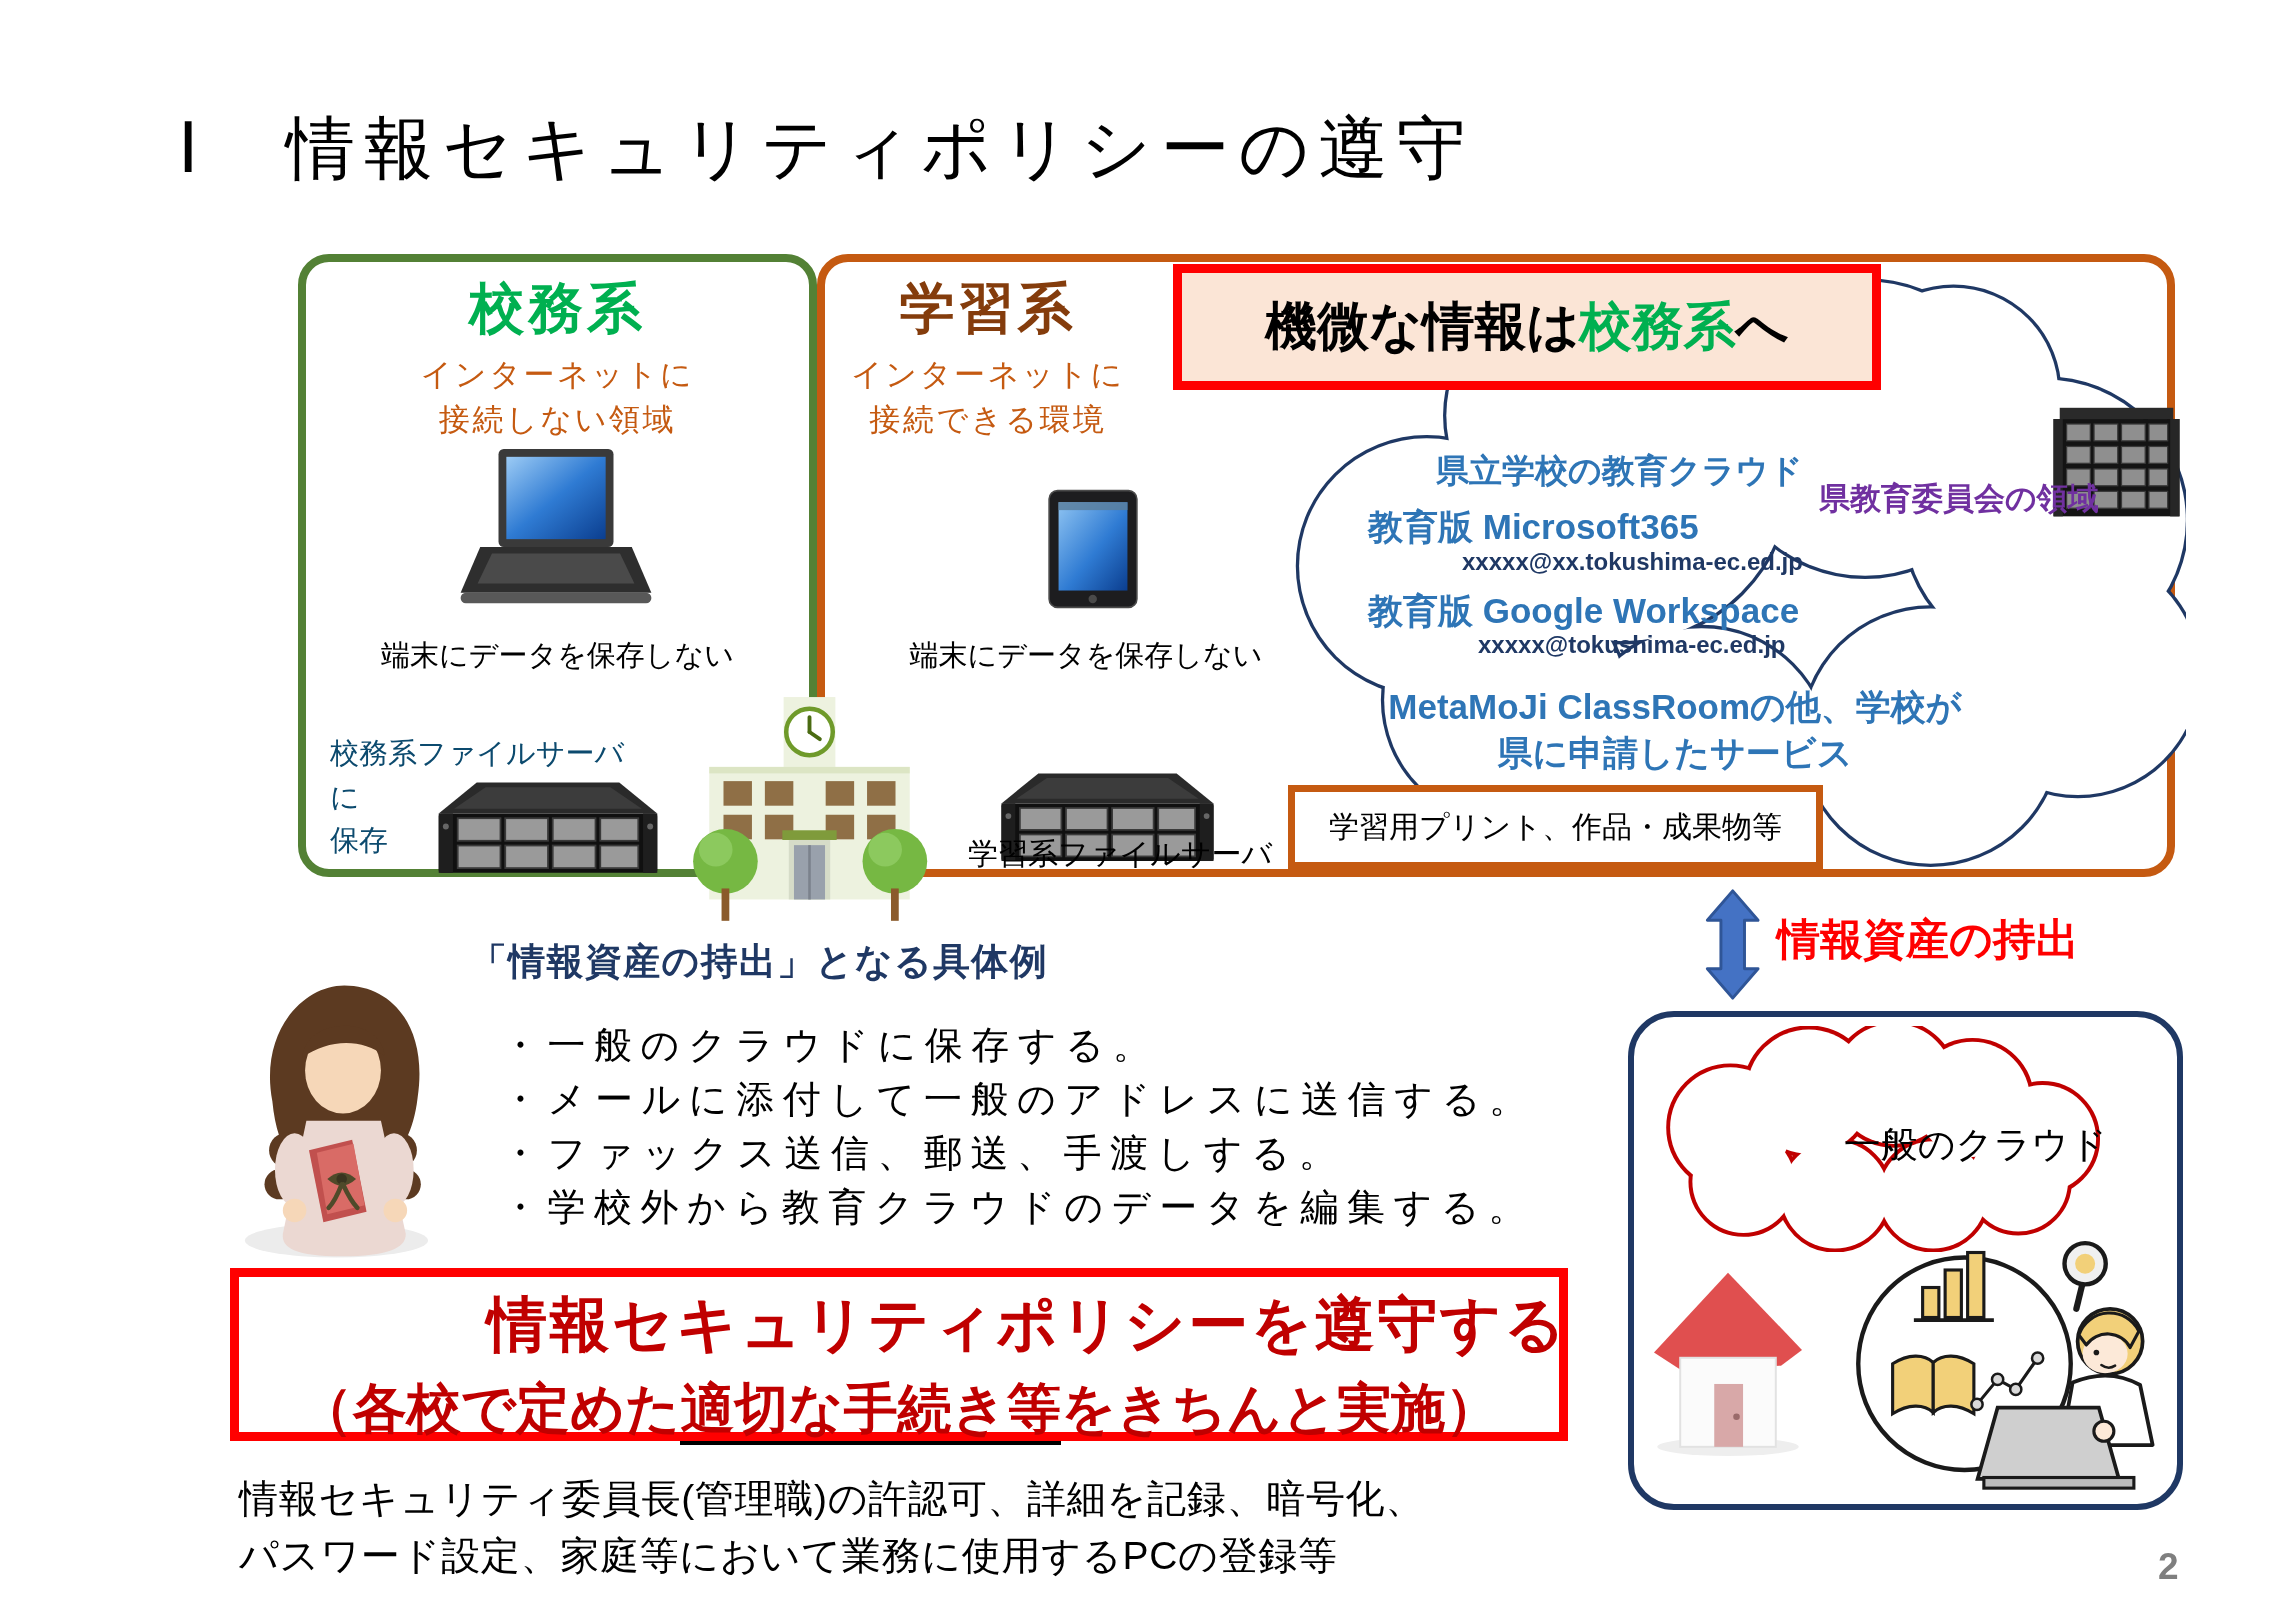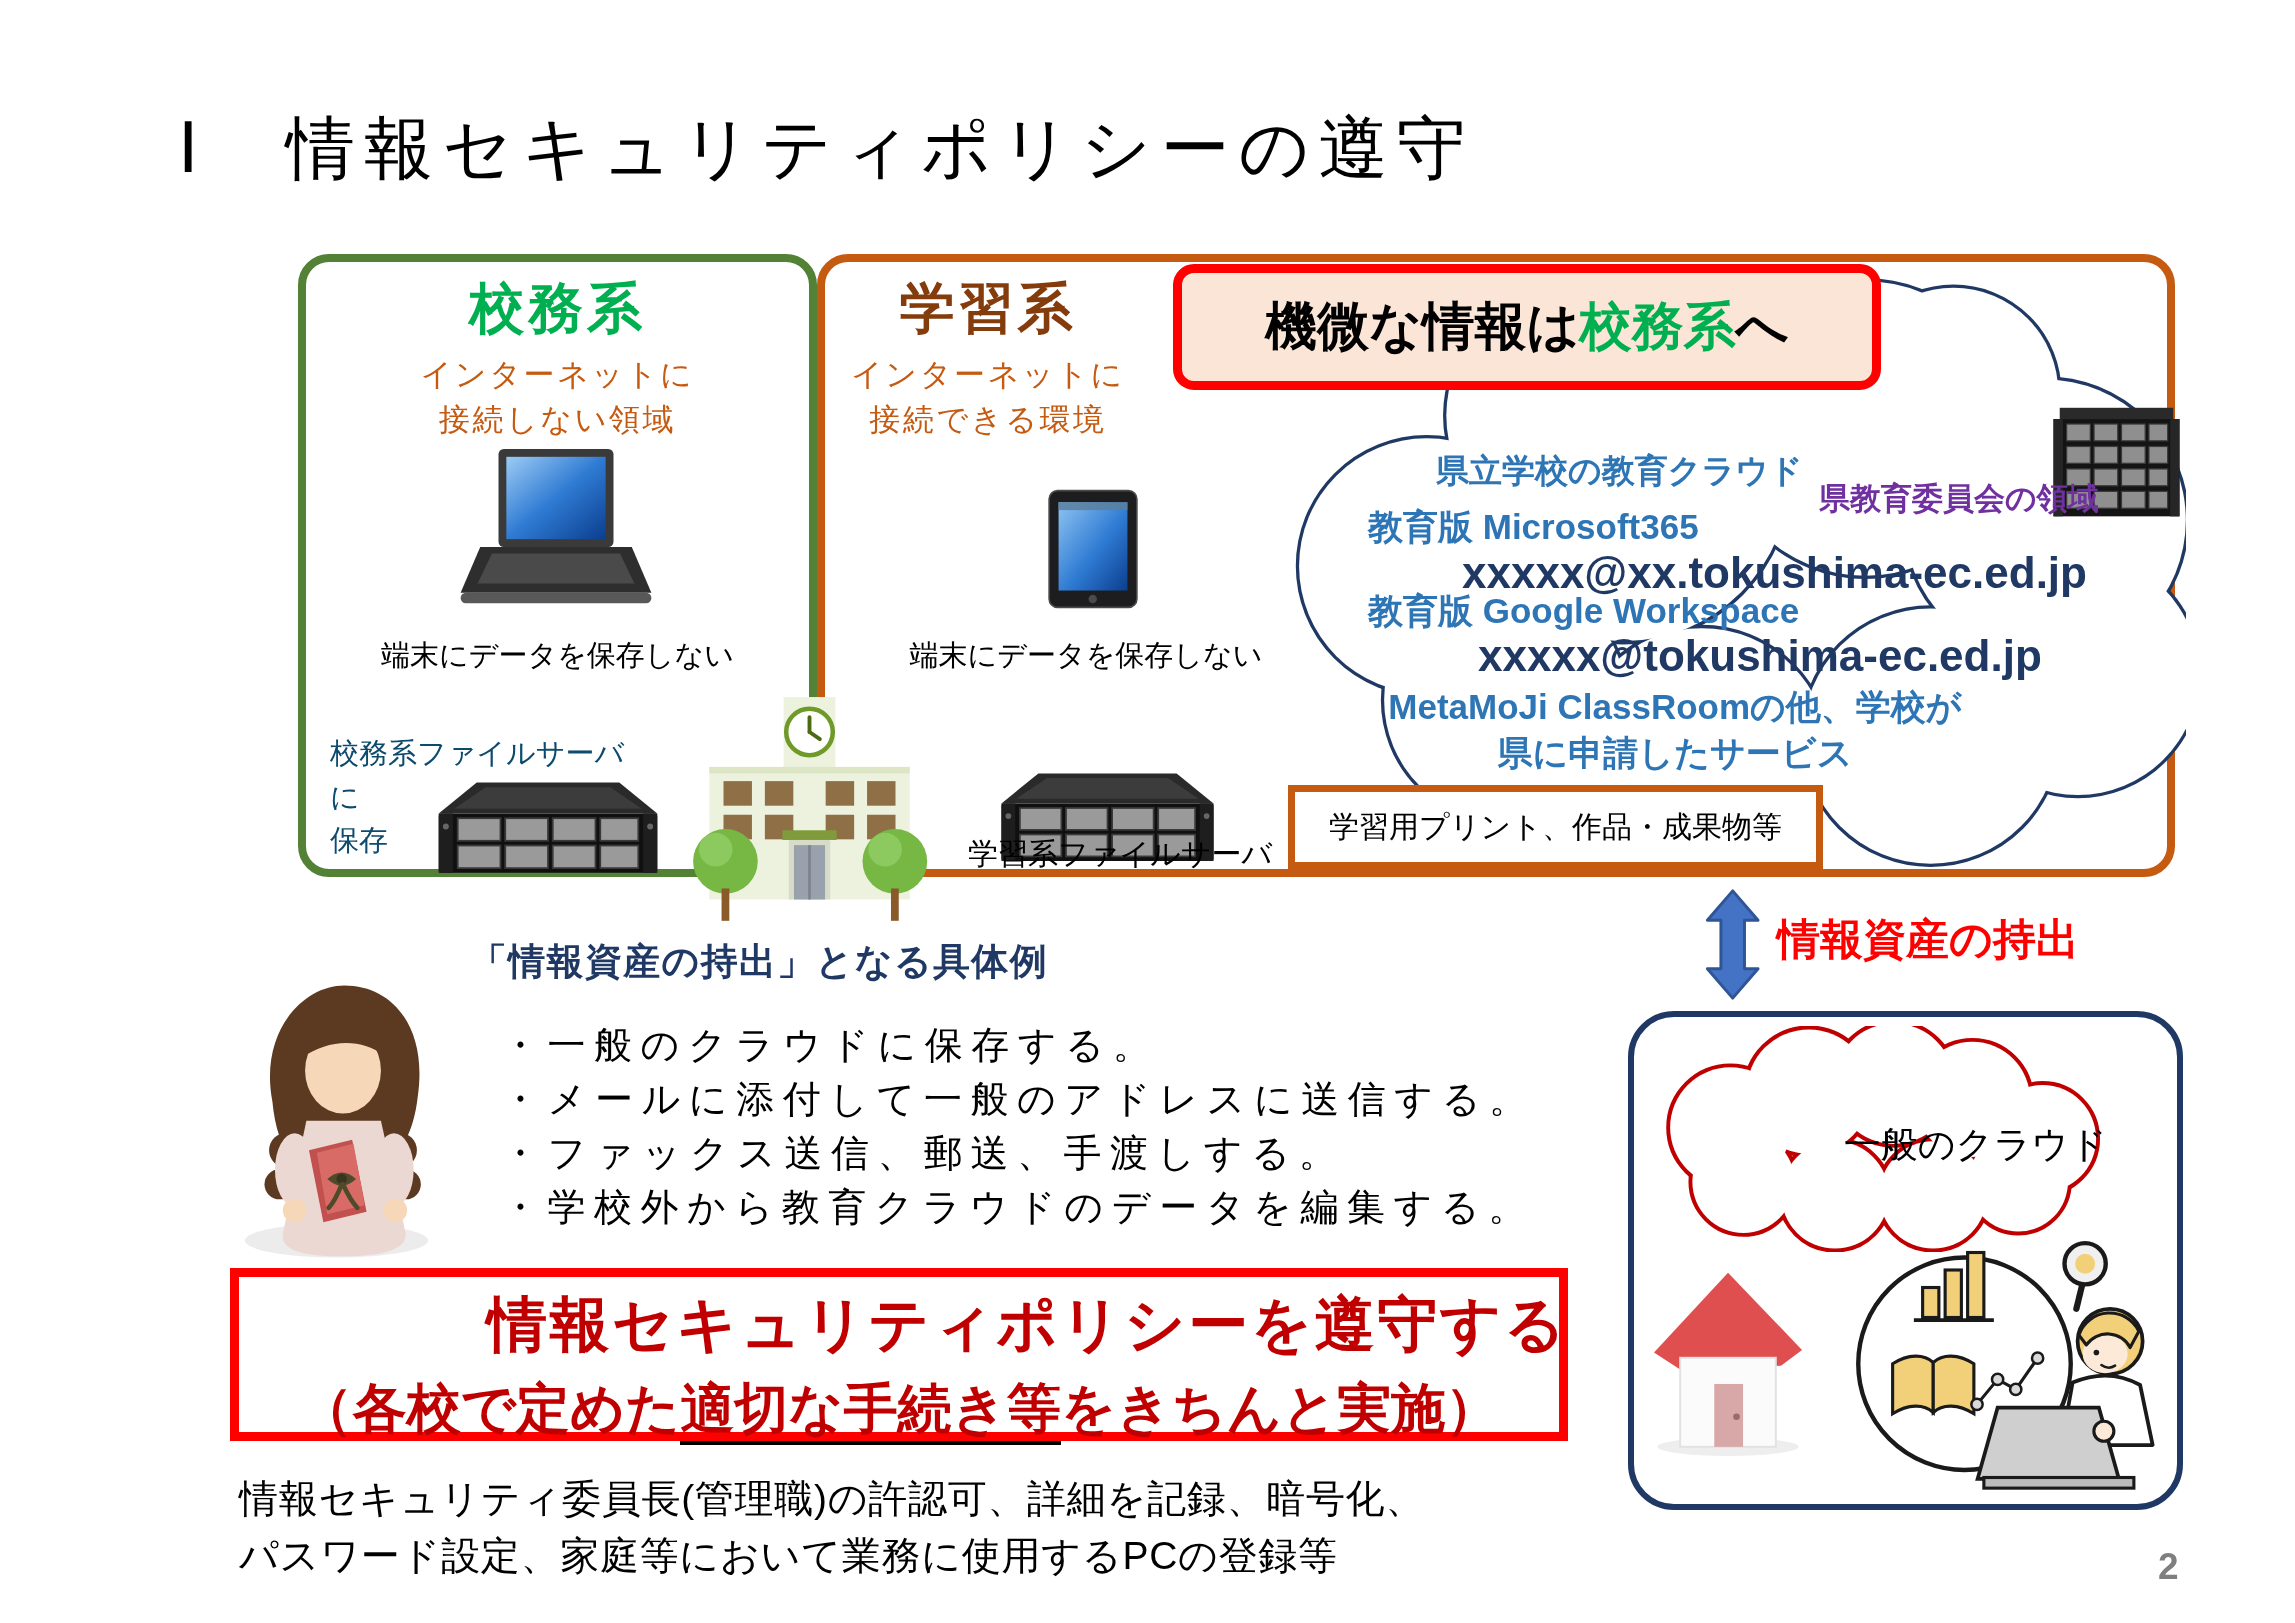--- a/index.html
+++ b/index.html
@@ -27,21 +27,21 @@
   .banner {
     background:#FBE5D6; border:9.2px solid #FF0000;
     display:flex; align-items:center; justify-content:center;
     font-size:52px; font-weight:bold; white-space:nowrap;
   }
   .banner .hl { color:#00B050; }
 
   .cloud-title { font-size:33px; font-weight:bold; color:#2E75B6; white-space:nowrap; }
   .cloud-area { font-size:31px; font-weight:bold; color:#7030A0; white-space:nowrap; }
   .cloud-svc { font-size:35px; font-weight:600; color:#2E75B6; white-space:nowrap; }
-  .cloud-mail { font-size:44px; font-weight:600; color:#1F3864; white-space:nowrap; }
+  .cloud-mail { font-size:24px; font-weight:600; color:#1F3864; white-space:nowrap; }
   .cloud-other { font-size:35px; font-weight:bold; color:#2E75B6; white-space:nowrap; }
 
   .materials-box {
     border:7.9px solid #C55A11; background:#fff;
     display:flex; align-items:center; justify-content:center;
     font-size:30px; color:#000; white-space:nowrap;
   }
 
   .ex-heading { font-size:37px; font-weight:bold; color:#1F3864; letter-spacing:1.3px; white-space:nowrap; }
   .ex-item { font-size:38px; color:#000; letter-spacing:8.5px; line-height:54px; white-space:nowrap; }
@@ -211,21 +211,21 @@
 <div class="abs cloud-mail" style="left:1462px; top:548px;">xxxxx@xx.tokushima-ec.ed.jp</div>
 <div class="abs cloud-svc" style="left:1368px; top:588px;">教育版 Google Workspace</div>
 <div class="abs cloud-mail" style="left:1478px; top:631px;">xxxxx@tokushima-ec.ed.jp</div>
 <div class="abs ctr cloud-other" style="left:1315px; top:684px; width:720px;">MetaMoJi ClassRoomの他、学校が</div>
 <div class="abs ctr cloud-other" style="left:1315px; top:730px; width:720px;">県に申請したサービス</div>
 
 <div class="abs materials-box" style="left:1288px; top:785px; width:535px; height:84px;">
   <span>学習用プリント、作品・成果物等</span>
 </div>
 
-<div class="abs banner" style="left:1173px; top:264px; width:708px; height:126px;border-radius:21px;">
+<div class="abs banner" style="left:1173px; top:264px; width:708px; height:126px;">
   <span>機微な情報は</span>
     <span class="hl">校務系</span>
     <span>へ</span>
 </div>
 
 <svg class="abs" style="left:664px; top:669px;" width="291" height="254" viewBox="0 0 450 390">
   <rect x="70" y="150" width="310" height="205" fill="#EDF2DF"></rect>
   <rect x="185" y="42" width="80" height="110" fill="#EDF2DF"></rect>
   <rect x="70" y="150" width="310" height="10" fill="#DCE5C4"></rect>
   <circle cx="225" cy="96" r="36" fill="#FFFFFF" stroke="#6F9A2A" stroke-width="7"></circle>

